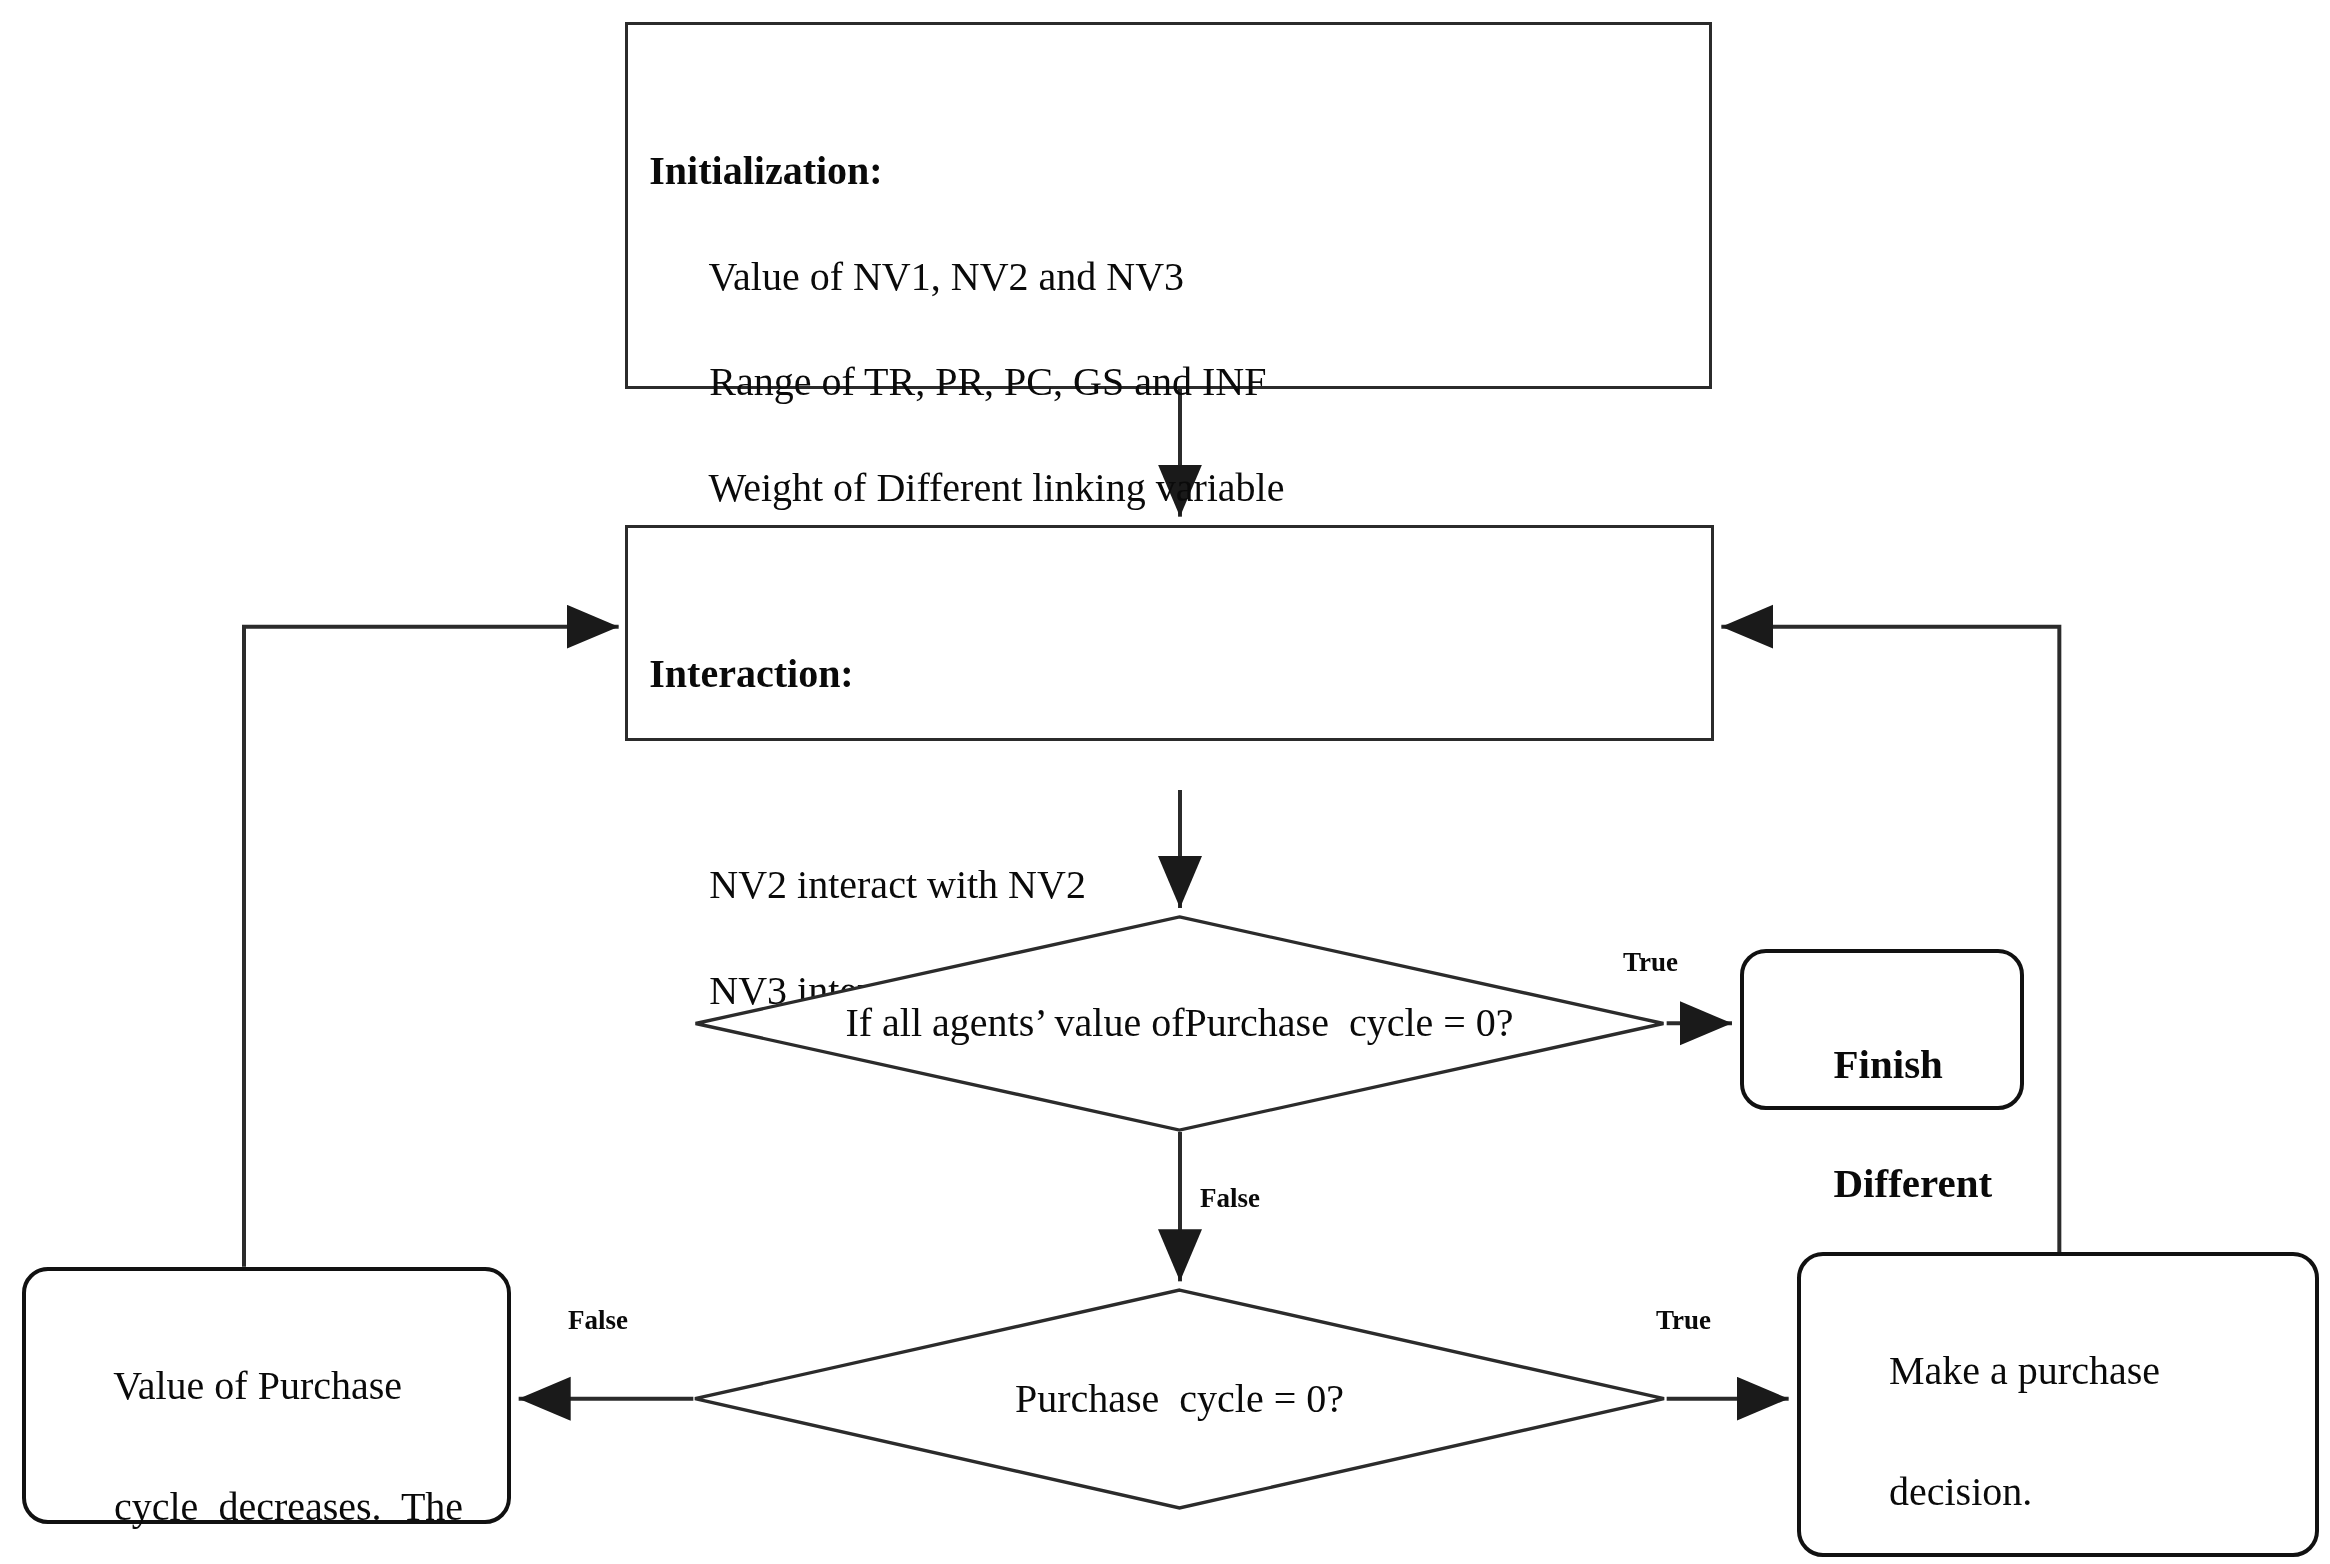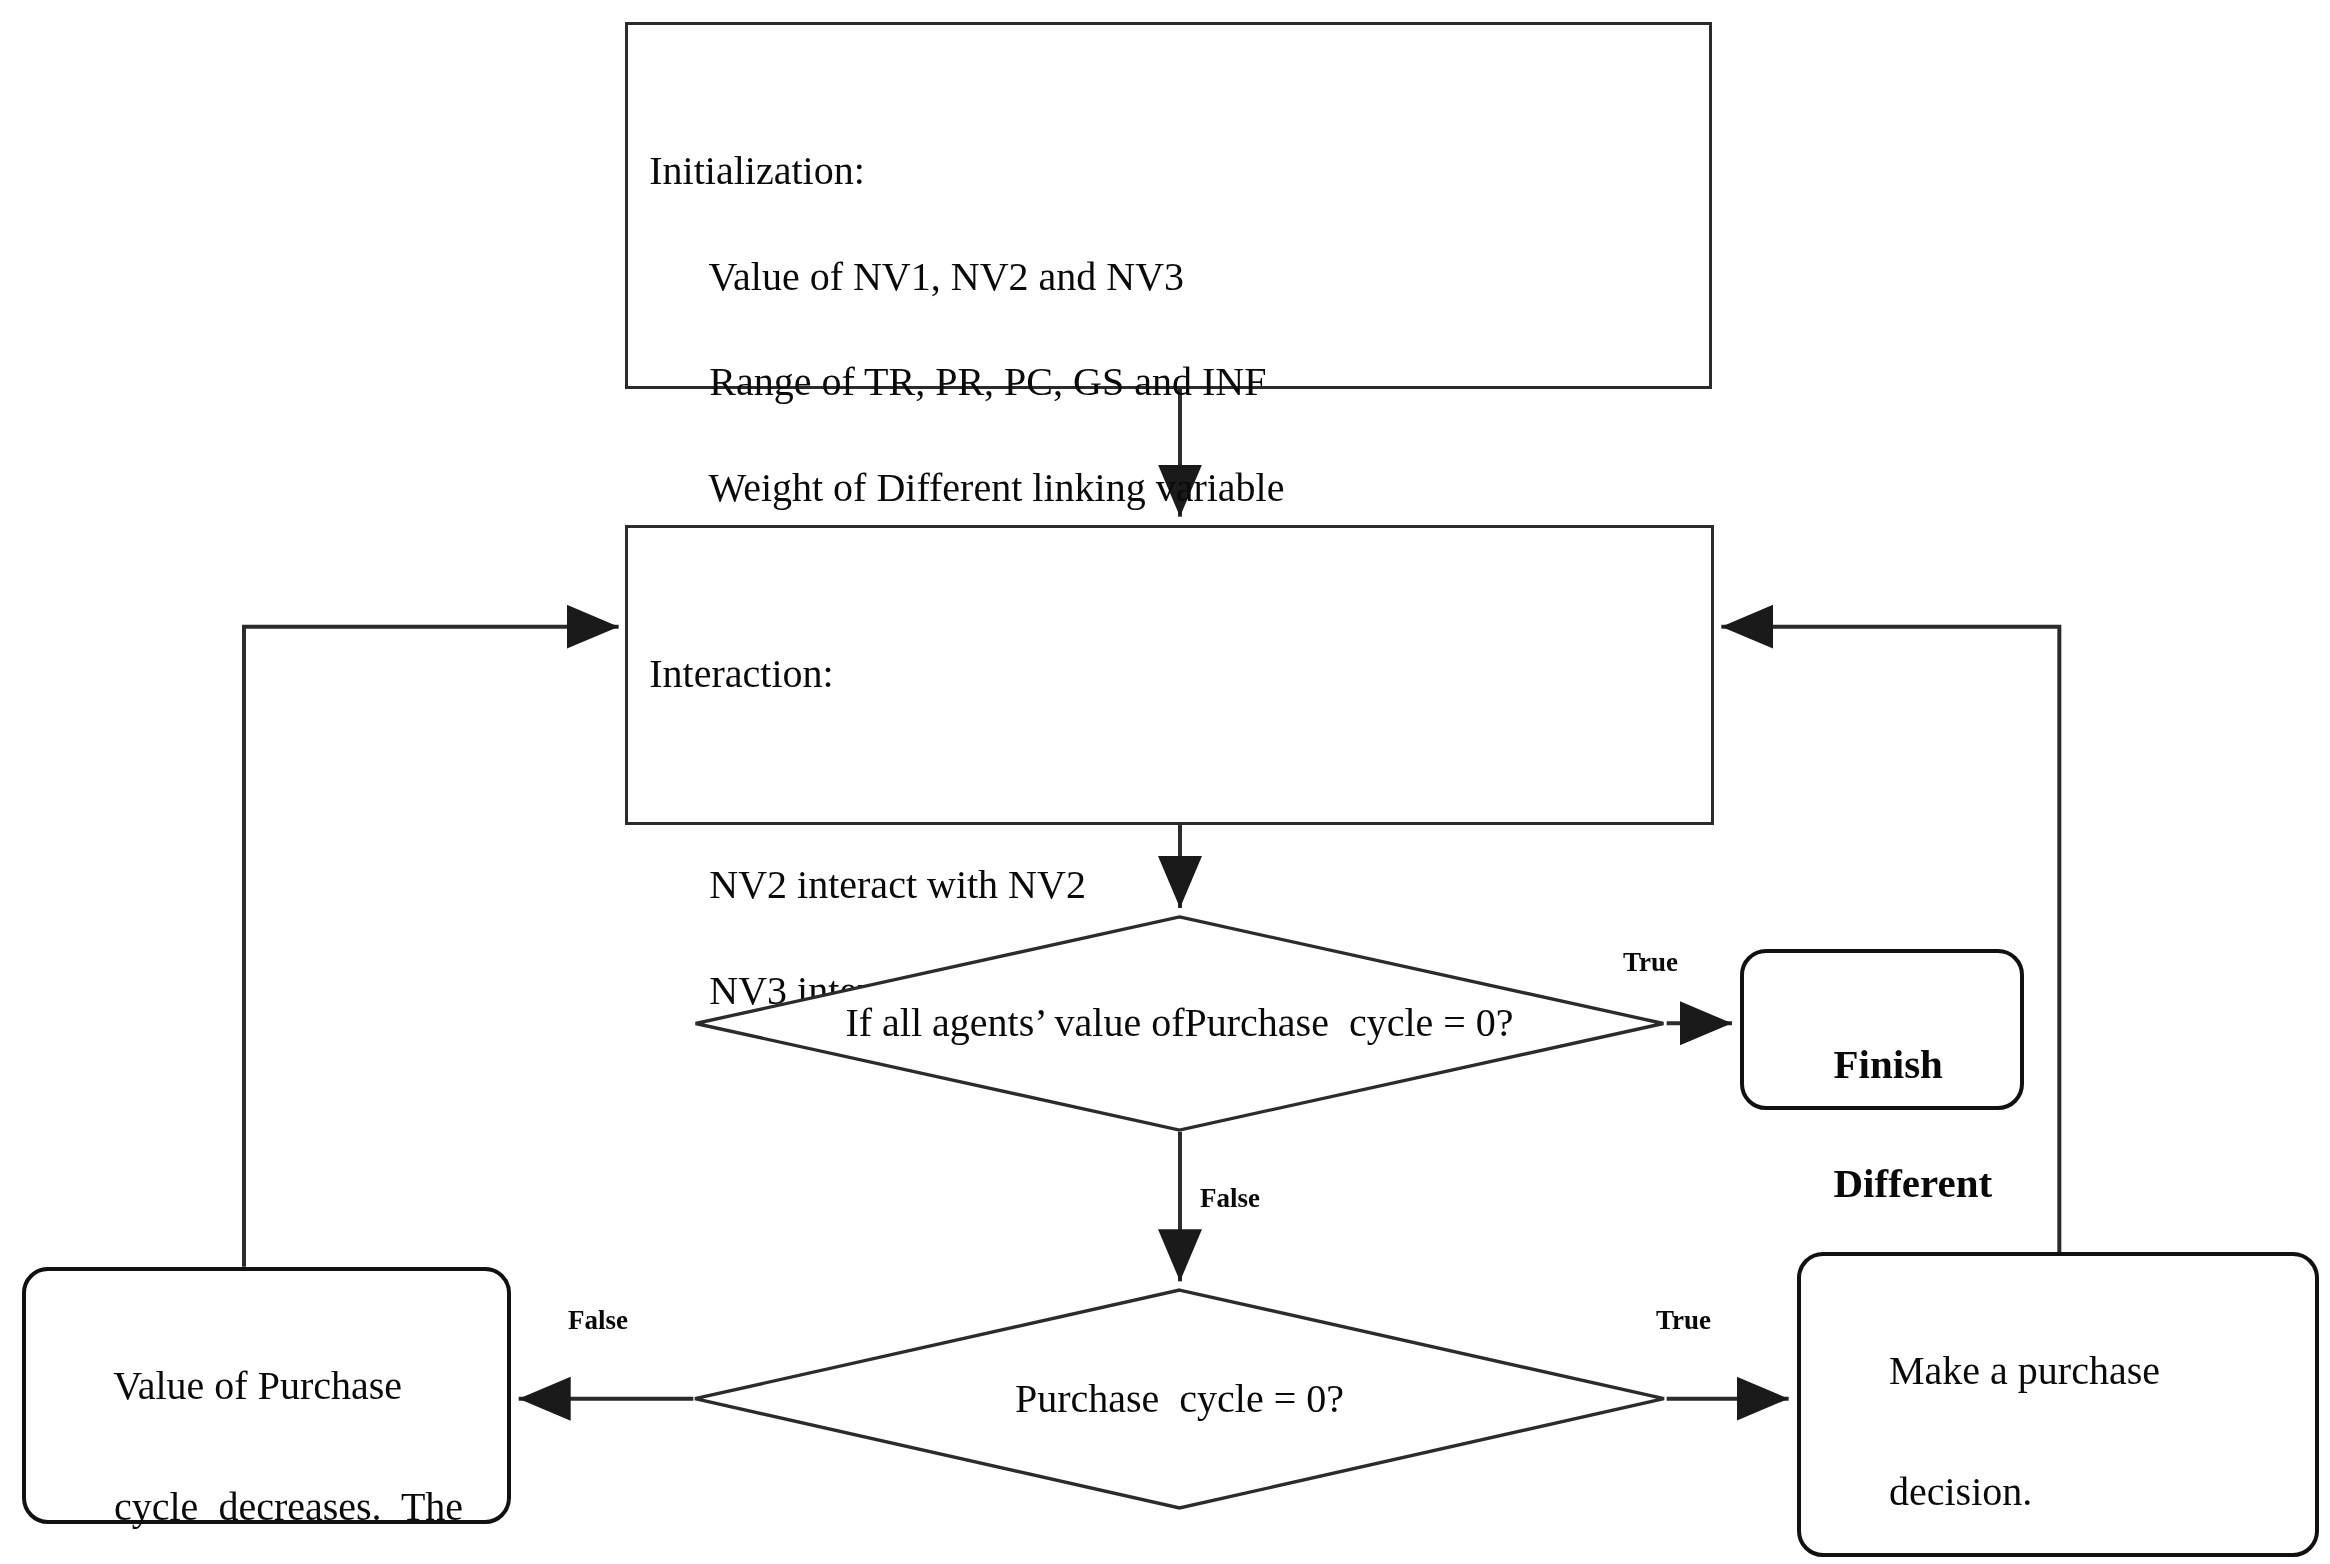--- a/index.html
+++ b/index.html
@@ -44,21 +44,21 @@
   .txt {
     position: absolute;
     color: #0a0a0a;
     white-space: pre;
     line-height: 1.32;
   }
   .t-init   { font-size: 40px; left: 21.3px; top: 14.7px; }
   .t-inter  { font-size: 40px; left: 21.3px; top: 14.7px; }
   .t-soft   { font-size: 40px; left: 28px; top: 24px; line-height: 1.52; }
   .t-fin    { font-size: 41px; font-weight: bold; left: 28px; top: 23px; line-height: 1.45; }
-  .hd       { font-weight: normal; display: block; }
+  .hd       { font-weight: bold; display: block; }
 
   
   .diamond {
     position: absolute;
   }
   .diamond svg {
     position: absolute;
     left: 0;
     top: 0;
     overflow: visible;
@@ -123,21 +123,21 @@
     <div class="txt t-init">
       <span class="hd">Initialization:</span>
       <span>Value of NV1, NV2 and NV3</span><br>
       <span>Range of TR, PR, PC, GS and INF</span><br>
       <span>Weight of Different linking variable</span><br>
       <span>Value of Purchase  cycle</span><br>
       <span>Impact after making  a purchase  decision</span>
     </div>
   </div>
 
-  <div class="node rect" style="left:625px; top:525px; width:1089px; height:300px;">
+  <div class="node rect" style="left:625px; top:525px; width:1089px; height:216px;">
     <div class="txt t-inter">
       <span class="hd">Interaction:</span>
       <br>
       <span>NV2 interact with NV2</span><br>
       <span>NV3 interact with NV2, NV3</span>
     </div>
   </div>
 
   <div class="diamond" style="left:693px; top:915px; width:973px; height:217px;">
     <svg width="973" height="217" viewBox="0 0 1460 326">

